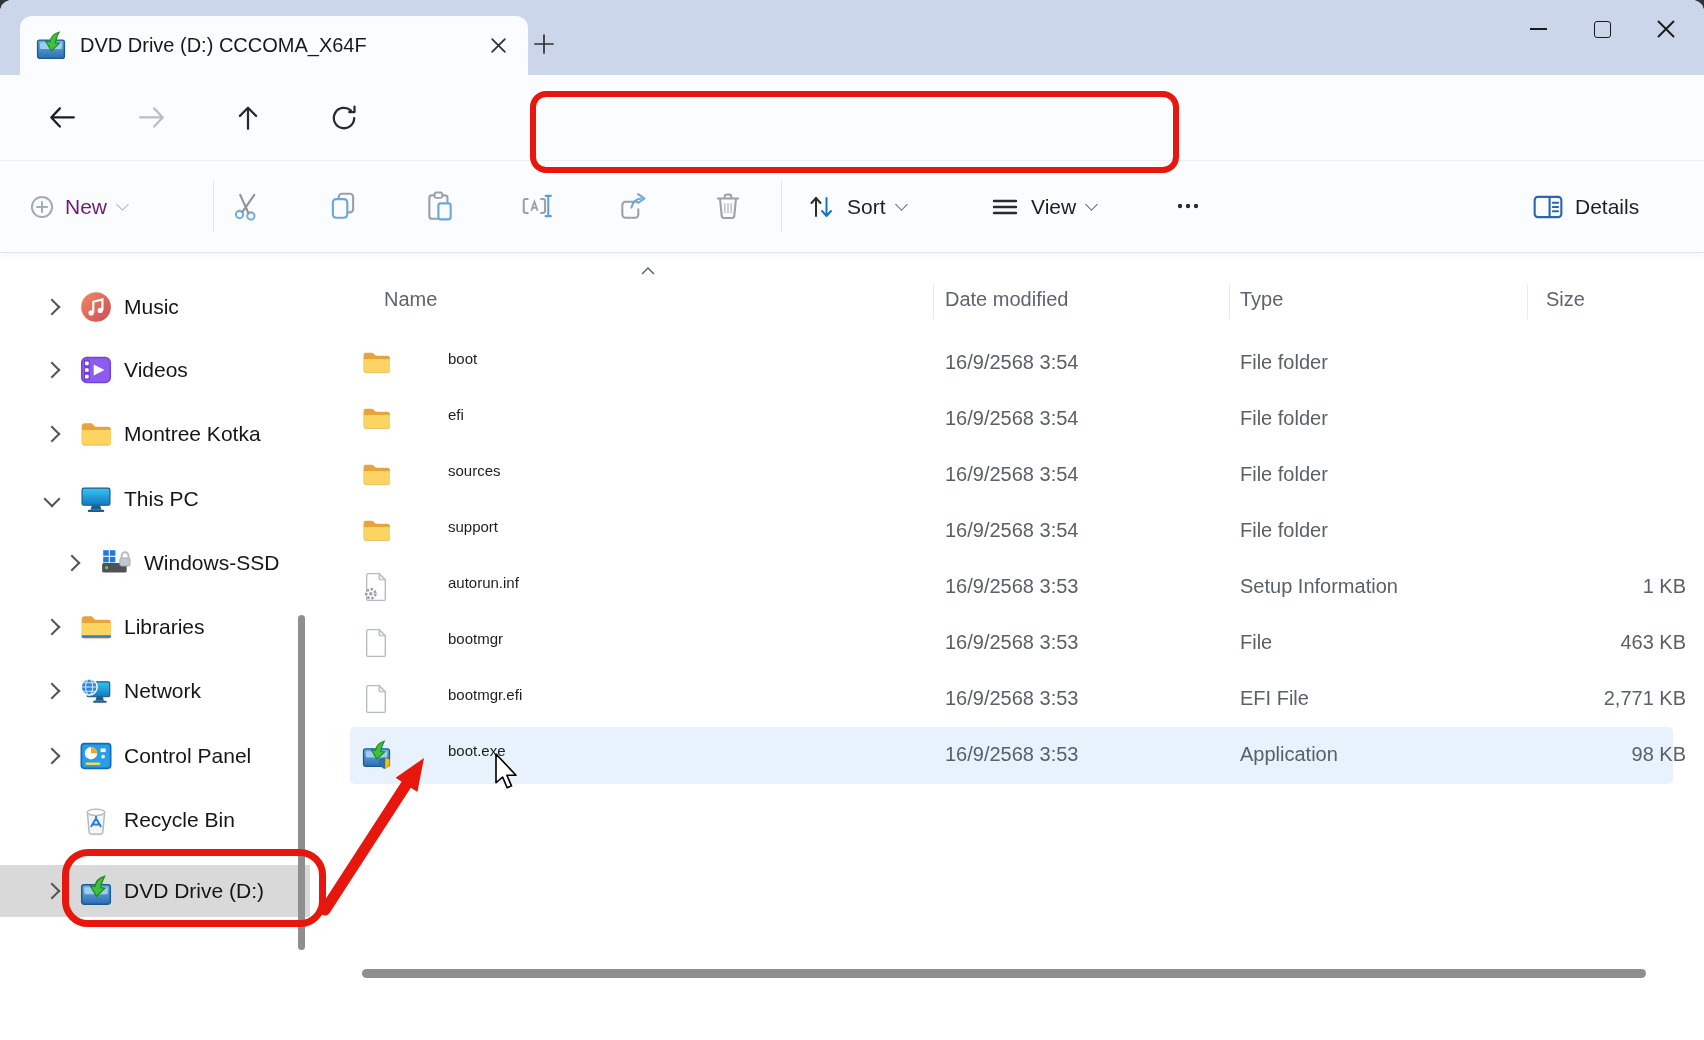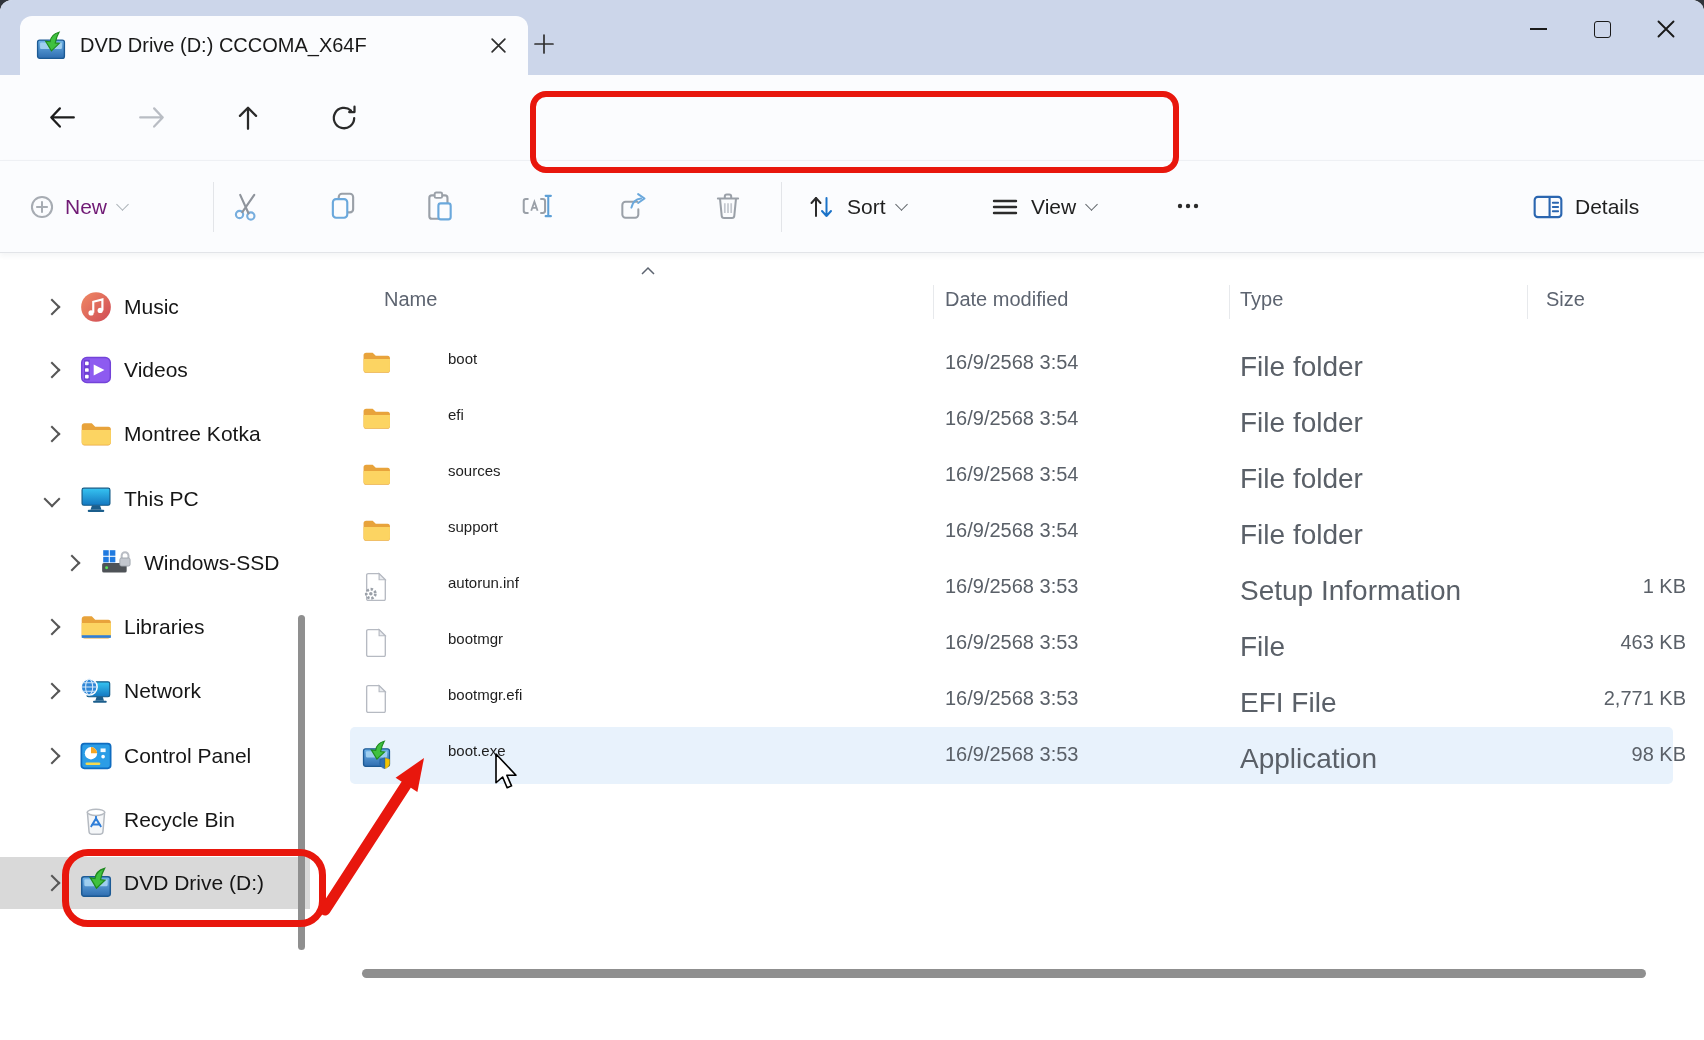--- a/index.html
+++ b/index.html
@@ -38,38 +38,38 @@
   .tgroup{position:absolute;top:0;height:91px;display:flex;align-items:center;gap:11px;}
   .tico{position:absolute;top:17px;width:56px;height:56px;display:flex;align-items:center;justify-content:center;border-radius:6px;}
   .tsep{position:absolute;top:21px;width:1px;height:50px;background:#e3e5e9;}
   .tlabel{font-size:21px;color:#1f1f1f;}
   .tlabel.dis{color:#701a75;}
   .chev{display:inline-block;width:8px;height:8px;border-right:1.7px solid #5f6368;border-bottom:1.7px solid #5f6368;
         transform:rotate(45deg);margin-top:-5px;}
   .chev.dis{border-color:#aab0b6;}
   
   .sitem{position:absolute;left:0;width:310px;height:52px;display:flex;align-items:center;}
-  .sitem.sel{background:#d9d9d9;}
+  .sitem.sel{background:#d9d9d9;margin-top:8px;}
   .schev{flex:0 0 auto;margin-left:46px;width:10px;height:10px;border-right:2px solid #565656;border-bottom:2px solid #565656;
          transform:rotate(-45deg);}
   .schev.down{transform:rotate(45deg);}
   .schev.none{visibility:hidden;}
   .sitem.indent .schev{margin-left:66px;}
   .si{flex:0 0 auto;width:32px;height:32px;margin-left:22px;}
   .slabel{font-size:21px;color:#161616;margin-left:12px;white-space:nowrap;overflow:hidden;}
   .side-scroll{position:absolute;left:298px;top:615px;width:7px;height:335px;background:#8f8f8f;border-radius:4px;}
   
   .hlabel{position:absolute;top:288px;font-size:20px;color:#5d6470;}
   .hsep{position:absolute;top:285px;width:1px;height:34px;background:#e7e9ec;}
   .rowhl{position:absolute;left:350px;top:727px;width:1323px;height:57px;background:#e8f2fc;border-radius:5px;}
   .frow{position:absolute;left:318px;width:1386px;height:56px;}
   .fi{position:absolute;left:44px;top:13px;width:29px;height:29px;}
   .fname{position:absolute;left:82px;top:15px;font-size:15px;color:#1e1e1e;margin-left:48px;}
   .fdate{position:absolute;left:627px;top:16px;font-size:20px;color:#5a6068;}
-  .ftype{position:absolute;left:922px;top:16px;font-size:28px;color:#5a6068;}
+  .ftype{position:absolute;left:922px;top:16px;font-size:20px;color:#5a6068;}
   .fsize{position:absolute;left:1178px;top:16px;width:190px;text-align:right;font-size:20px;color:#5a6068;}
   .hscroll{position:absolute;left:362px;top:969px;width:1284px;height:9px;background:#8f8f8f;border-radius:5px;}
   
   .status{position:absolute;left:0;right:0;top:991px;height:49px;background:#f0f1f3;border-top:1px solid #e2e3e6;box-sizing:border-box;}
   .scount{position:absolute;left:30px;top:13px;font-size:20px;color:#3c3c3c;}
   .ssep{position:absolute;left:122px;top:12px;width:1px;height:25px;background:#d7d8db;}
   .vt{position:absolute;top:6px;width:44px;height:36px;display:flex;align-items:center;justify-content:center;border-radius:5px;}
   .vt.sel{background:#e6e8ec;border:1px solid #d2d5da;box-sizing:border-box;}
   
   .redbox1{position:absolute;left:530px;top:91px;width:637px;height:70px;border:6px solid #e8170d;border-radius:16px;z-index:8;pointer-events:none;}

